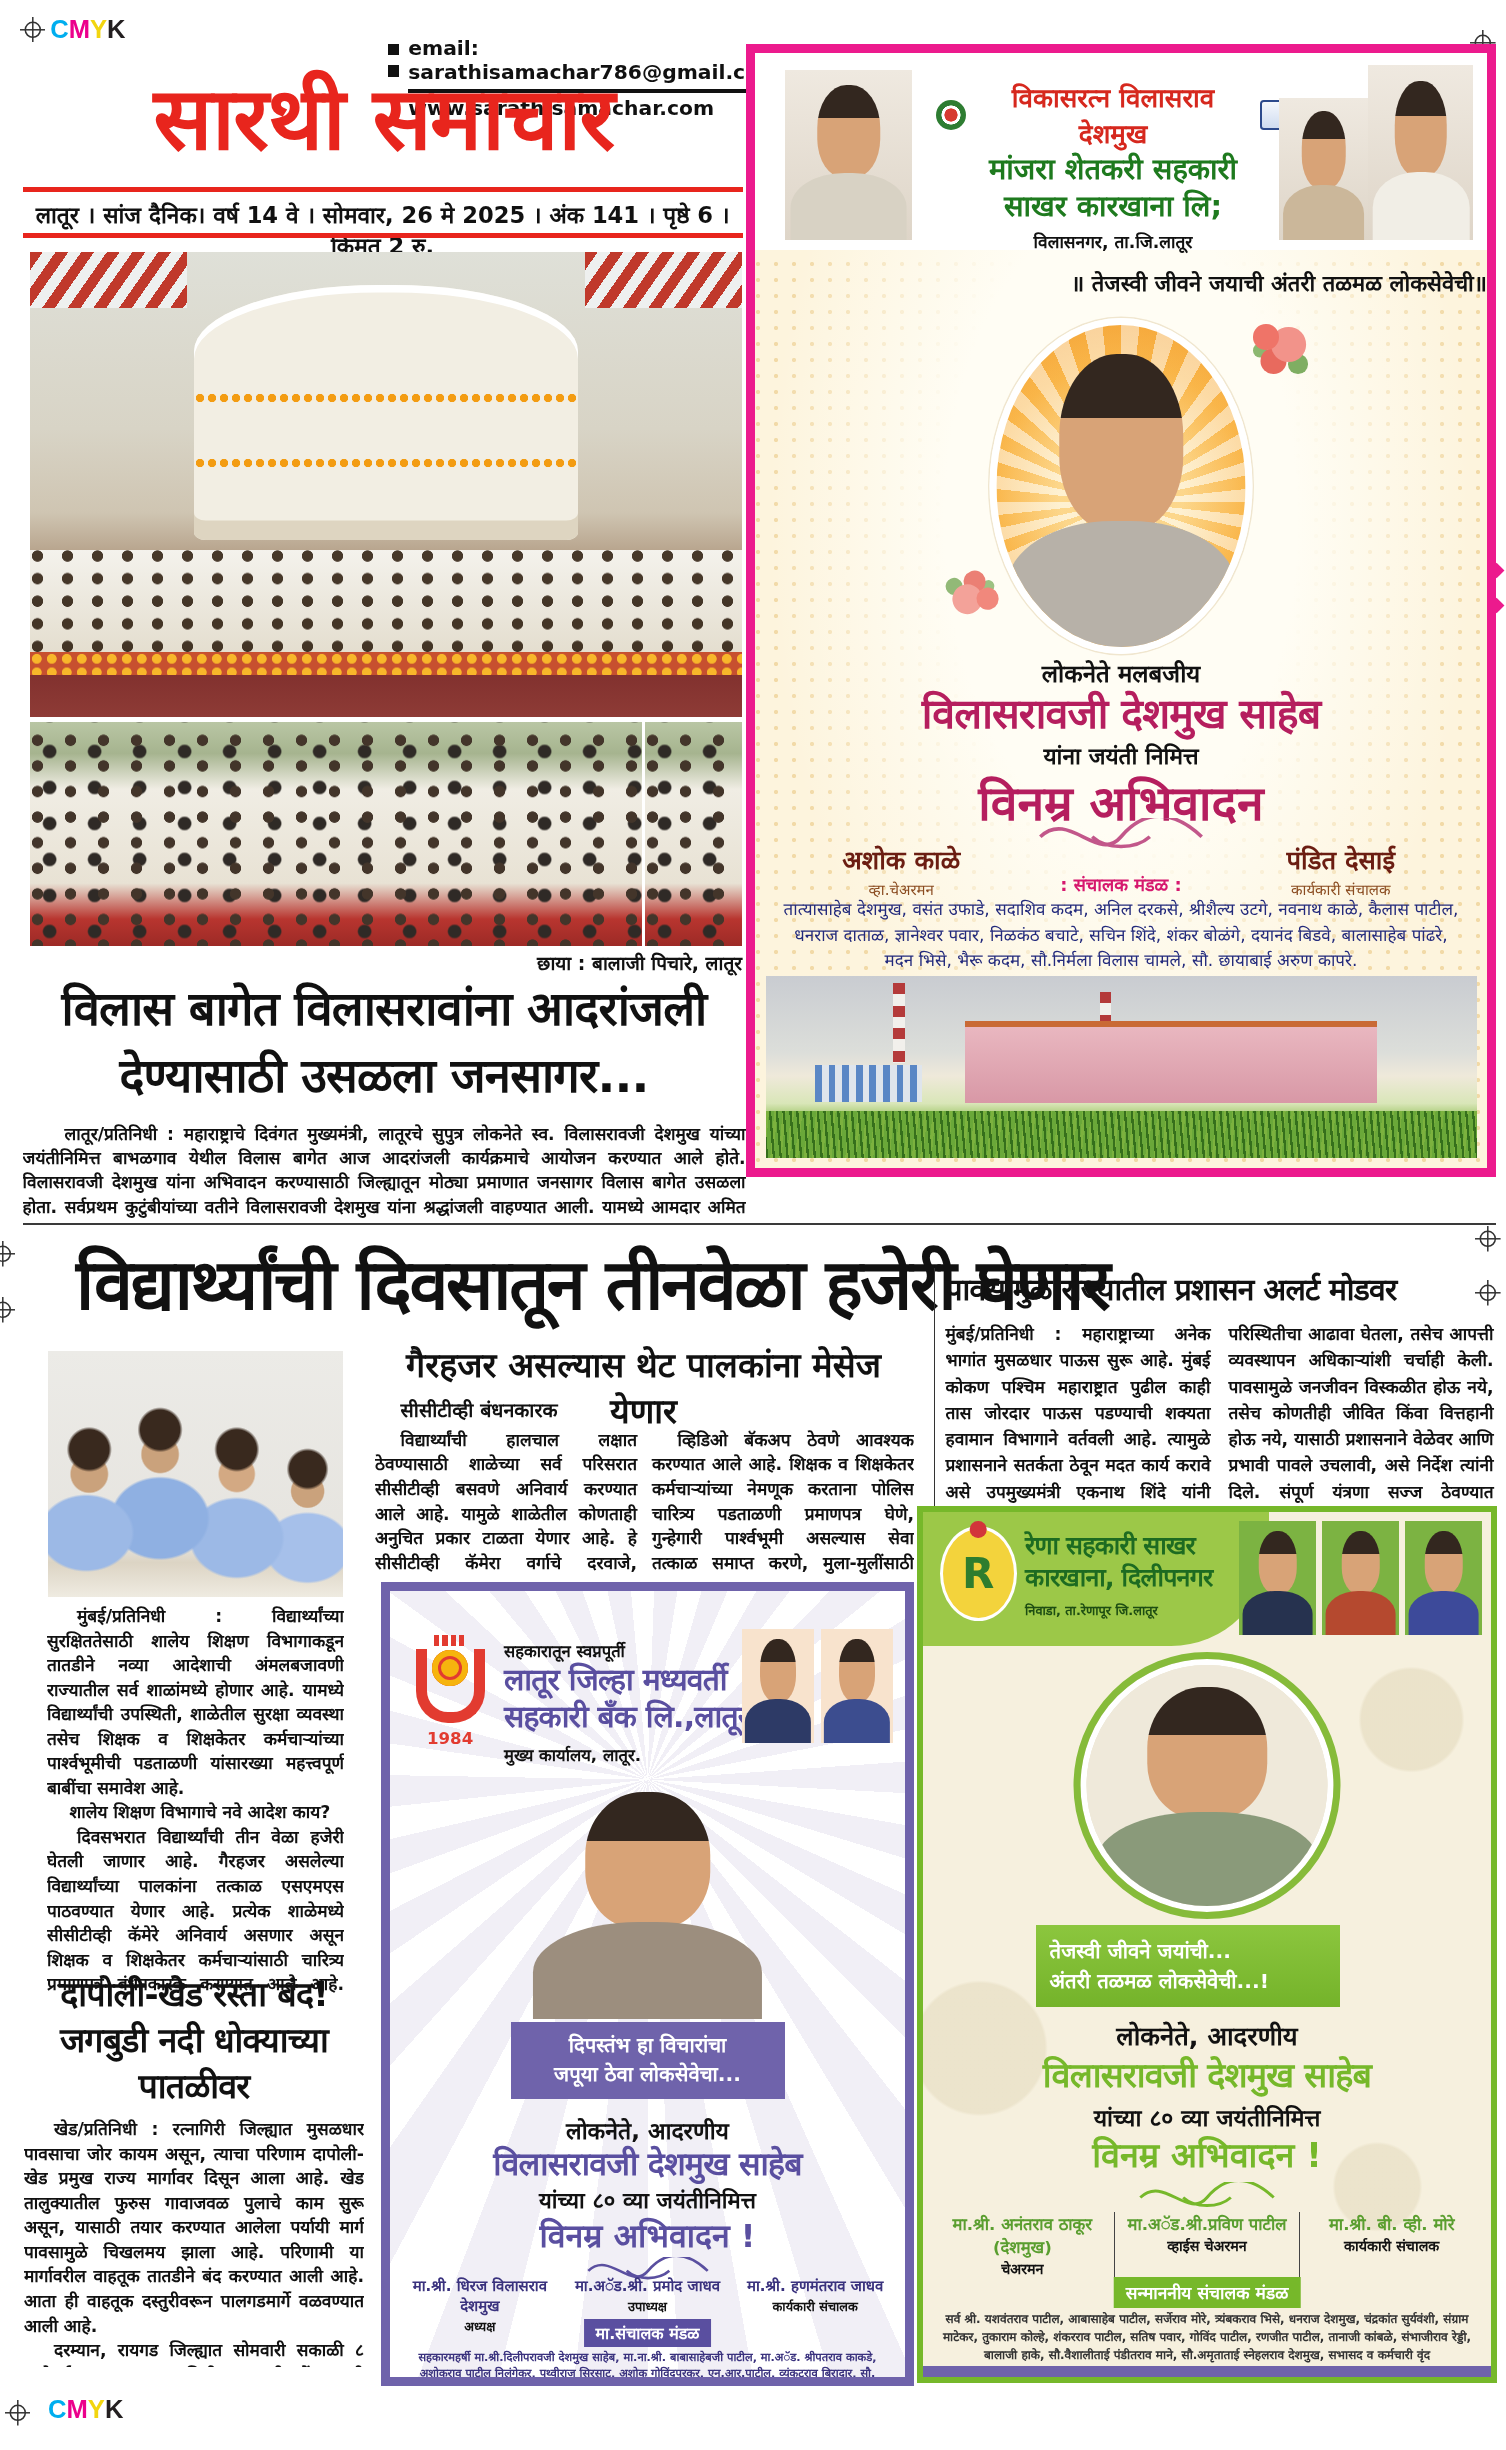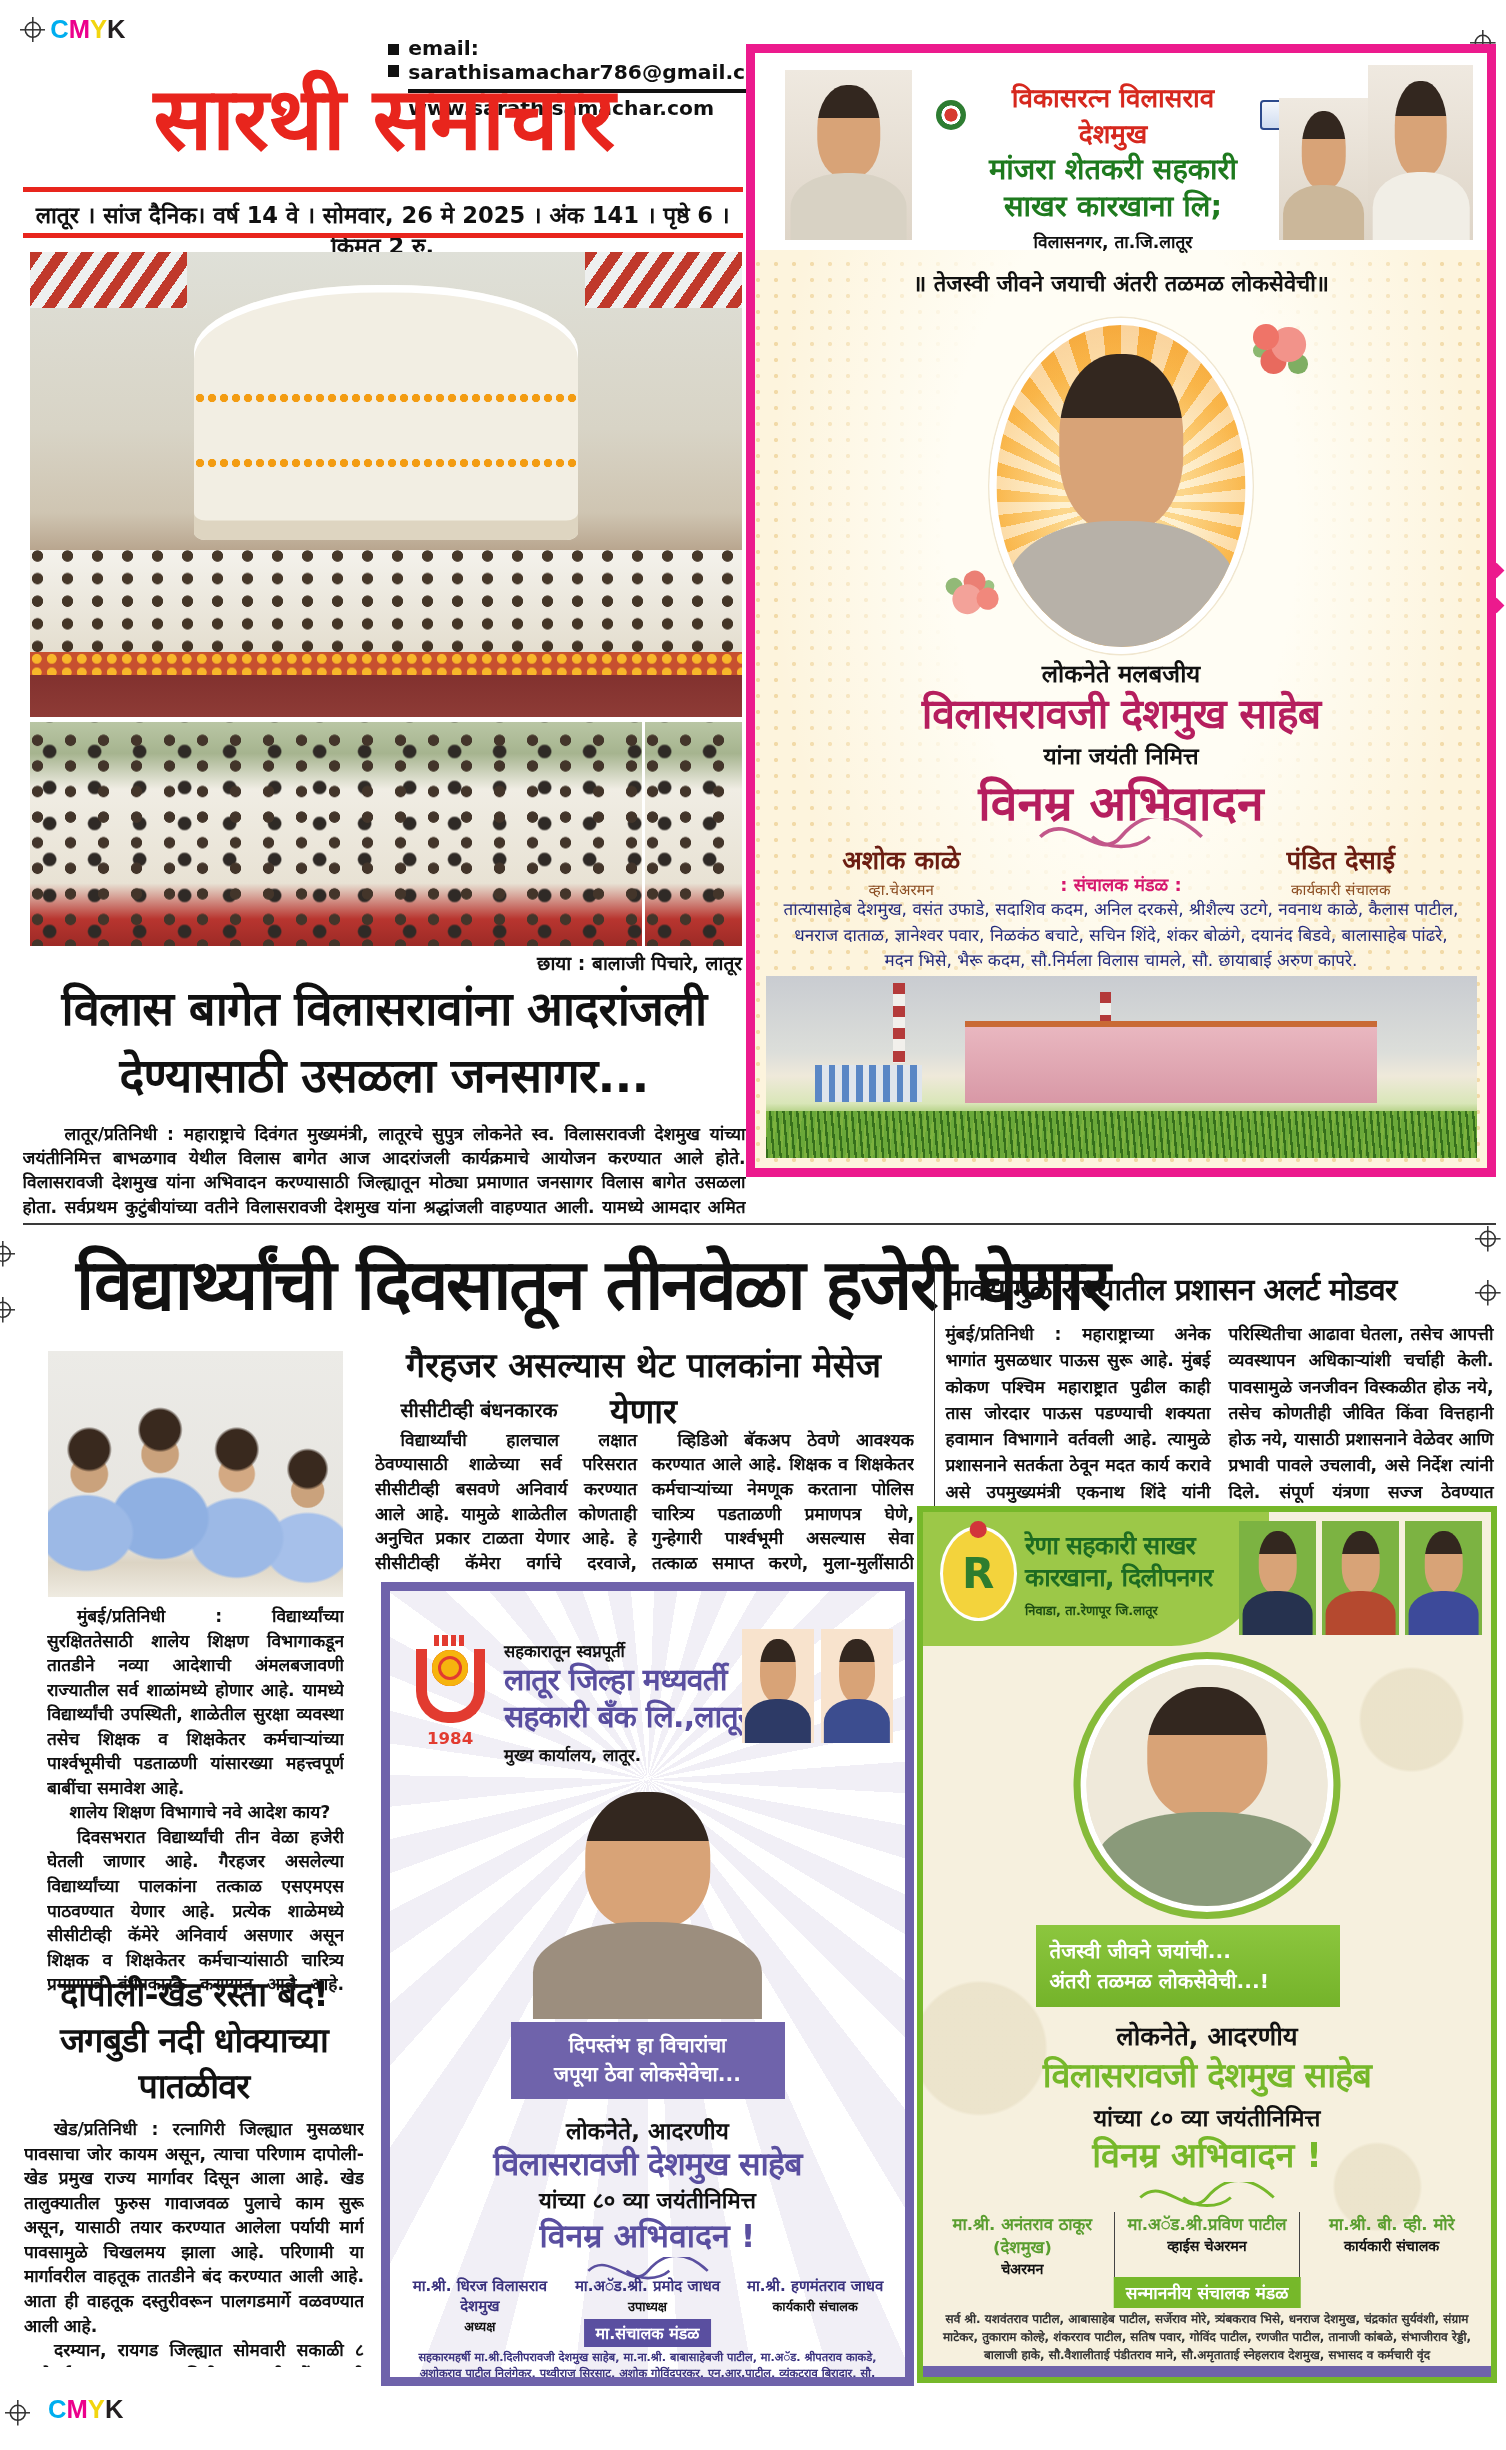--- a/index.html
+++ b/index.html
@@ -115,21 +115,21 @@
   .ad-manjara .p-r2{position:absolute;right:13.6px;top:12px;width:105px;height:175px;--shirt:#f1eee6;}
   .ad-manjara .p-r1{position:absolute;right:119px;top:45px;width:89px;height:142px;--shirt:#cbb79a;}
   .mh-text{position:absolute;left:181px;top:25.6px;width:354px;text-align:center;}
   .mh-text .l1{font-size:26px;font-weight:900;color:#d6281e;display:flex;align-items:center;justify-content:center;gap:7.5px;}
   .mh-text .l2{font-size:29px;font-weight:900;color:#1e7a1e;line-height:1.3;}
   .mh-text .l3{font-size:17.3px;font-weight:800;color:#111;margin-top:4.5px;}
   .emblem-a{display:inline-block;width:30px;height:30px;border-radius:50%;flex:0 0 auto;
      background:radial-gradient(circle,#d63a2f 0 30%,#fff 32% 44%,#2e7d32 46% 100%);}
   .emblem-b{display:inline-block;width:30px;height:30px;border-radius:3.8px;flex:0 0 auto;
      background:linear-gradient(#f4f7fc,#cfdcf0);border:2.3px solid #2c4a8c;box-sizing:border-box;}
-  .m-slogan{position:absolute;left:0;right:0;top:214px;text-align:center;font-size:22px;font-weight:800;}
+  .m-slogan{position:absolute;left:0;right:0;top:214px;text-align:right;font-size:22px;font-weight:800;}
   .m-oval{position:absolute;left:50%;top:265px;transform:translateX(-50%);width:249px;height:322px;border-radius:50%;
      border:7.5px solid #fff;box-shadow:0 0 0 1.5px #f0e6cf;overflow:hidden;
      background:repeating-conic-gradient(from 0deg at 50% 55%,rgba(255,255,255,.5) 0 6deg,rgba(250,180,70,.25) 6deg 12deg),
                 radial-gradient(circle at 50% 52%,#fde2a2 0 30%,#f9b64a 62%,#f0962a 100%);}
   .m-oval .person{position:absolute;inset:0;background:transparent;--shirt:#b7b1a8;}
   .roses{position:absolute;width:25.6px;height:25.6px;border-radius:50%;background:#ef7468;
      box-shadow:22.6px 7.5px 0 4.5px #f2938a,7.5px 24px 0 0 #e86a5e,32px 27px 0 -3px #7fae62,-6px 13.6px 0 -6px #8cb870;}
   .roses.tr{right:208px;top:271px;}
   .roses.bl{left:220px;top:533px;transform:scale(.85) rotate(160deg);opacity:.85;}
   .m-salut{position:absolute;left:0;right:0;top:603px;text-align:center;font-size:24px;font-weight:800;}

